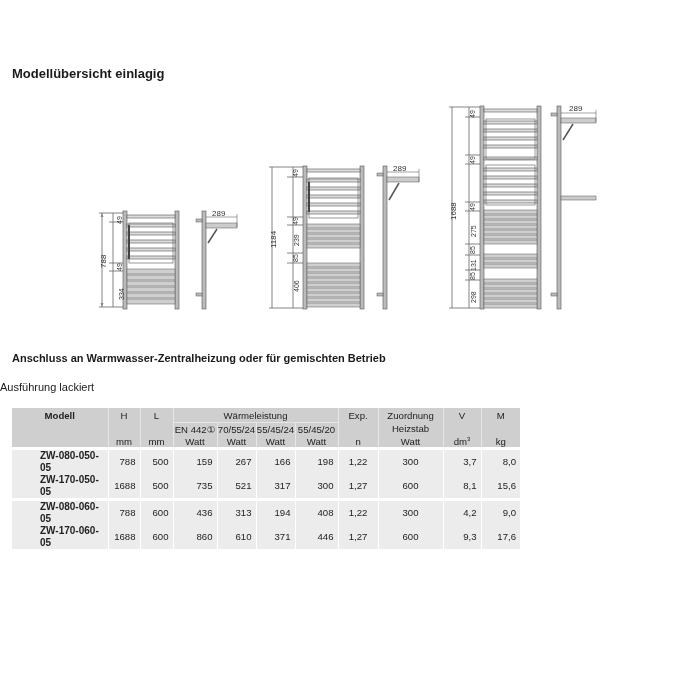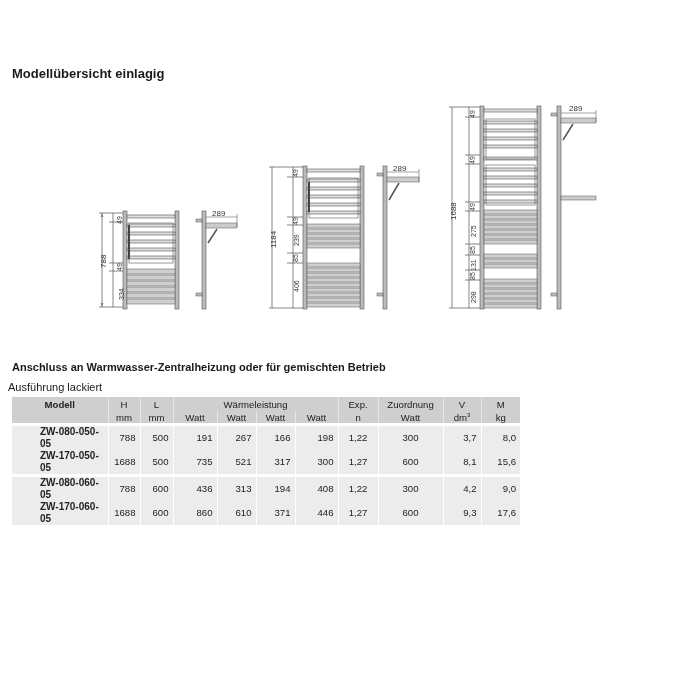--- a/index.html
+++ b/index.html
@@ -1,22 +1,22 @@
 <!DOCTYPE html>
 <html><head>
 <meta charset="utf-8">
 <style>
   html,body{margin:0;padding:0;background:#ffffff;}
   body{width:700px;height:700px;position:relative;overflow:hidden;font-family:"Liberation Sans",sans-serif;color:#1a1a1a;}
   .abs{position:absolute;}
   .title{left:12px;top:66px;font-size:13px;font-weight:bold;}
-  .sec-title{left:12px;top:361px;font-size:11px;font-weight:bold;}
-  .sub-title{left:8px;top:381px;font-size:11px;}
+  .sec-title{left:12px;top:352px;font-size:11px;font-weight:bold;}
+  .sub-title{left:0;top:381px;font-size:11px;}
   svg text{font-family:"Liberation Sans",sans-serif;}
-  table.spec{position:absolute;left:12px;top:397px;width:508px;border-collapse:collapse;font-size:9.6px;table-layout:fixed;}
+  table.spec{position:absolute;left:12px;top:408px;width:508px;border-collapse:collapse;font-size:9.6px;table-layout:fixed;}
   table.spec th{background:#cfcfcf;font-weight:normal;color:#222;padding:0;height:12px;line-height:11px;border-left:1px solid #e6e6e6;vertical-align:middle;}
   table.spec th.b{font-weight:bold;}
   table.spec thead tr:first-child th{height:14px;}
   table.spec td{background:#ececec;padding:0 4px;height:12px;line-height:12px;text-align:right;border-left:1px solid #ffffff;color:#222;}
   table.spec td.model{font-weight:bold;text-align:left;padding-left:28px;font-size:10px;border-left:none;}
   table.spec td.c{text-align:center;}
   table.spec tbody tr.sep td{border-top:3px solid #ffffff;}
   table.spec tbody tr:first-child td{border-top:3px solid #ffffff;}
   sup{font-size:6px;line-height:0;}
 </style>
@@ -226,38 +226,51 @@
       <th>H</th>
       <th>L</th>
       <th colspan="4">Wärmeleistung</th>
       <th>Exp.</th>
       <th>Zuordnung</th>
       <th>V</th>
       <th>M</th>
     </tr>
     <tr>
       <th style="border-left:none"></th>
+        <th></th>
+        <th></th>
+      <th style="border-top:1px solid #e6e6e6">EN 442①</th>
+      <th style="border-top:1px solid #e6e6e6">70/55/24</th>
+      <th style="border-top:1px solid #e6e6e6">55/45/24</th>
+      <th style="border-top:1px solid #e6e6e6">55/45/20</th>
+      <th></th>
+      <th>Heizstab</th>
+      <th></th>
+        <th></th>
+    </tr>
+    <tr>
+      <th style="border-left:none"></th>
       <th>mm</th>
       <th>mm</th>
       <th>Watt</th>
       <th>Watt</th>
       <th>Watt</th>
       <th>Watt</th>
       <th>n</th>
       <th>Watt</th>
       <th><span>dm</span><sup>3</sup></th>
       <th>kg</th>
     </tr>
   </thead>
   <tbody>
     <tr>
       <td class="model">ZW-080-050-05</td>
         <td>788</td>
         <td>500</td>
-      <td>191</td>
+      <td>159</td>
         <td>267</td>
         <td>166</td>
         <td>198</td>
       <td class="c">1,22</td>
         <td class="c">300</td>
         <td>3,7</td>
         <td>8,0</td>
     </tr>
     <tr>
       <td class="model">ZW-170-050-05</td>

